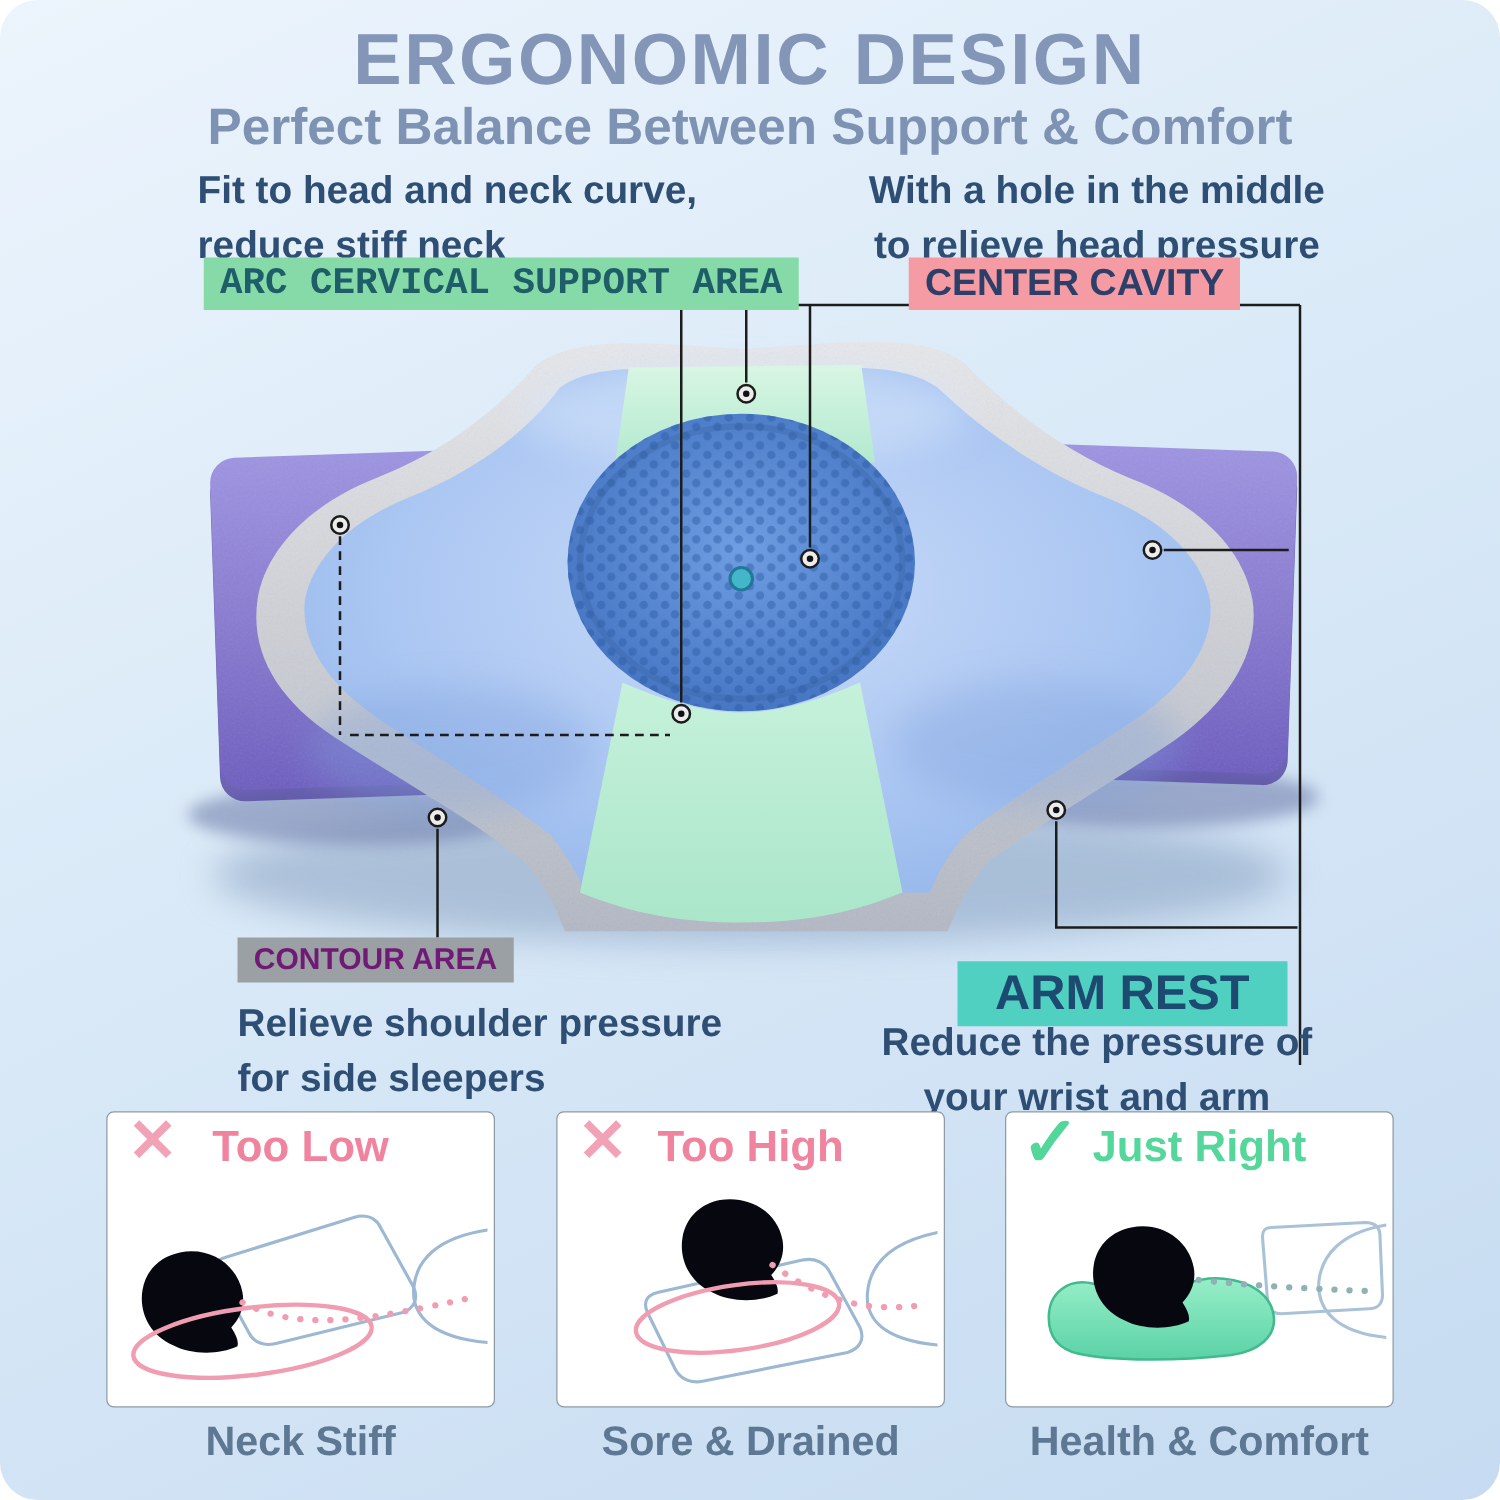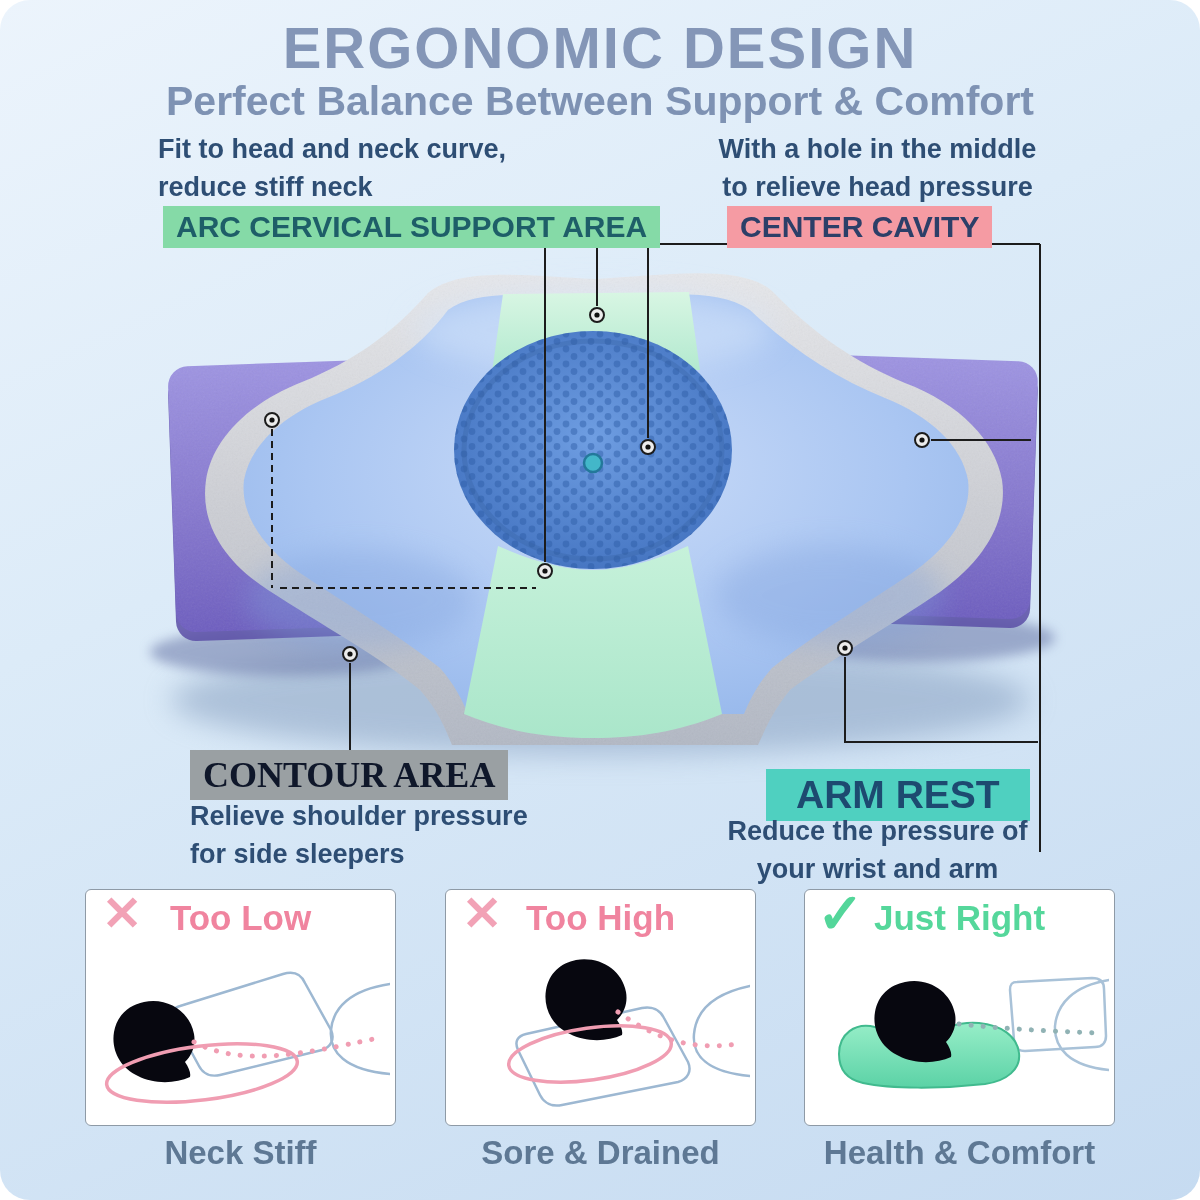--- a/index.html
+++ b/index.html
@@ -7,27 +7,27 @@
     position:relative;width:1200px;height:1200px;overflow:hidden;
     background:linear-gradient(155deg,#ecf4fc 0%,#dcebf8 38%,#c6dbf1 100%);
     font-family:"Liberation Sans",sans-serif;
     border-radius:30px;
   }
   .scene{position:absolute;left:0;top:0;}
   .title{position:absolute;left:0;top:14px;width:100%;margin:0;text-align:center;
     font-size:58px;font-weight:bold;letter-spacing:2px;color:#8496b7;}
   .subtitle{position:absolute;left:0;top:78px;width:100%;margin:0;text-align:center;
     font-size:41px;font-weight:bold;color:#7e92b3;}
-  .note{position:absolute;font-weight:bold;color:#2e4e74;font-size:27px;line-height:1.42;}
+  .note{position:absolute;font-weight:bold;color:#2e4e74;font-size:31px;line-height:1.42;}
   .note.center{text-align:center;}
   .tag{position:absolute;display:inline-block;font-weight:bold;font-size:30px;
     padding:4px 13px;white-space:nowrap;}
-  #tag-arc{left:163px;top:206px;background:#85daa7;color:#1e5e68;}
+  #tag-arc{left:163px;top:206px;background:#85daa7;color:#1e5e68;font-family:Liberation Mono, monospace;}
   #tag-cavity{left:727px;top:206px;background:#f59ba3;color:#2c3f68;}
-  #tag-contour{left:190px;top:750px;background:#9aa0a3;color:#0f172a;font-size:36px;font-family:Liberation Serif, serif;}
+  #tag-contour{left:190px;top:750px;background:#9aa0a3;color:#701a75;font-size:24px;}
   #tag-armrest{left:766px;top:769px;background:#4fd0c0;color:#1d4a70;font-size:39px;padding:4px 30px;}
   #note-arc{left:158px;top:130px;}
   #note-cavity{left:695px;top:130px;width:365px;}
   #note-contour{left:190px;top:797px;}
   #note-armrest{left:700px;top:812px;width:355px;}
   .panel{position:absolute;top:889px;width:311px;height:237px;background:#ffffff;
     border:1.5px solid #8e9aa6;border-radius:6px;box-sizing:border-box;}
   #panel-0{left:85px;} #panel-1{left:445px;} #panel-2{left:804px;}
   .mark{position:absolute;left:16px;top:0px;font-size:48px;font-weight:bold;line-height:1;}
   .mark.bad{color:#f2a2b6;}

